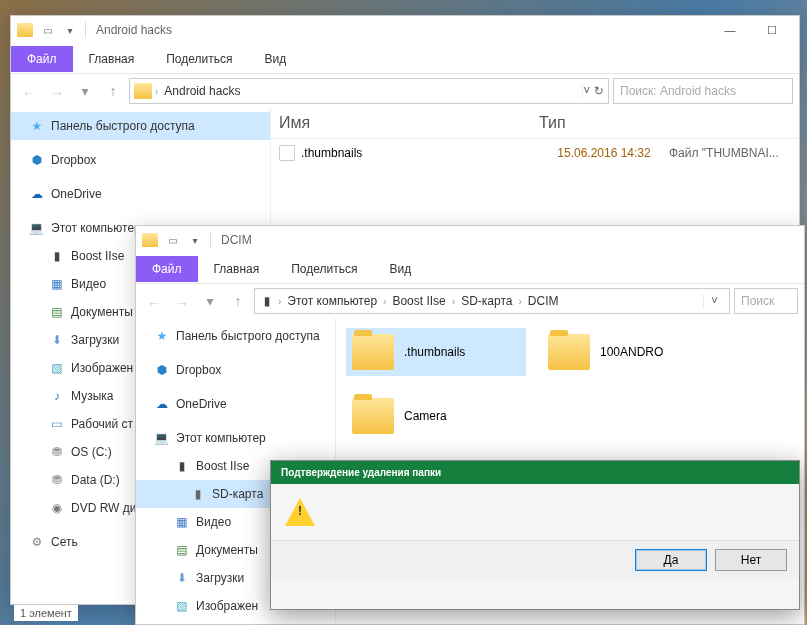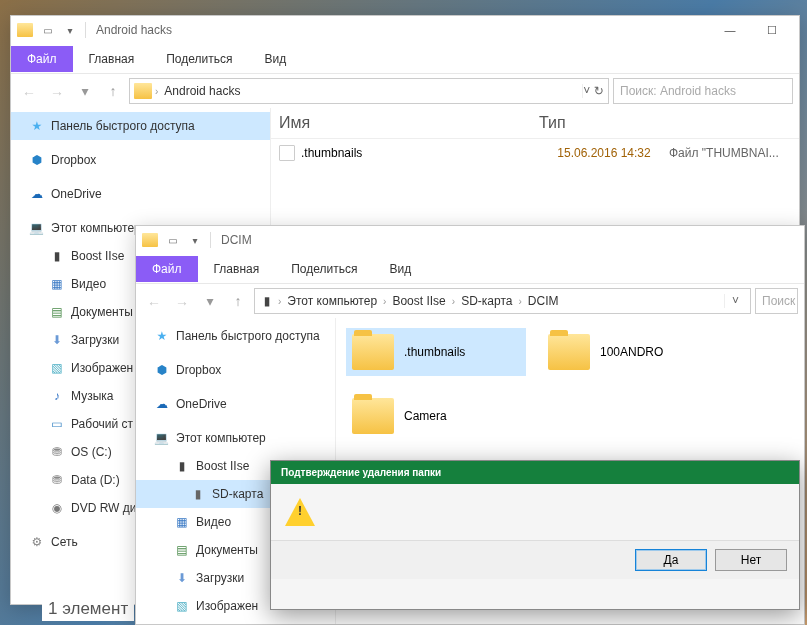--- a/index.html
+++ b/index.html
@@ -69,21 +69,21 @@
 .file-row .cell.date { flex: 0 0 130px; color: #a16207; text-align: center; }
 .file-row .cell.type { flex: 1; color: #666; }
 .file-ico { width: 16px; height: 16px; border: 1px solid #ccc; border-radius: 1px; background: #fff; }
 
 .main.icons { padding: 10px; display: flex; flex-wrap: wrap; gap: 16px; align-content: flex-start; }
 .folder-item { width: 180px; display: flex; align-items: center; gap: 10px; padding: 6px; font-size: 12px; }
 .folder-item.selected { background: #cde8ff; }
 .folder-big { width: 42px; height: 36px; background: linear-gradient(#ffe69a, #f6c244); border-radius: 2px; position: relative; }
 .folder-big::before { content: ""; position: absolute; top: -4px; left: 2px; width: 18px; height: 6px; background: #f6c244; border-radius: 2px 2px 0 0; }
 
-.statusbar { position: absolute; bottom: 4px; left: 14px; font-size: 17px; color: #555; background: #fff; padding: 2px 6px; margin-left: 28px; }
+.statusbar { position: absolute; bottom: 4px; left: 14px; font-size: 11px; color: #555; background: #fff; padding: 2px 6px; }
 
 .dialog { position: absolute; top: 460px; left: 270px; width: 530px; height: 150px; background: #f5f5f5; border: 1px solid #888; box-shadow: 0 6px 24px rgba(0,0,0,0.4); z-index: 10; }
 .dialog .dlg-title { background: #15803d; color: #fff; font-size: 10px; padding: 6px 10px; font-weight: bold; }
 .dialog .dlg-body { padding: 14px; display: flex; gap: 14px; font-size: 12px; color: #333; }
 .dialog .warn { width: 30px; height: 28px; background: #ffd02e; clip-path: polygon(50% 0, 100% 100%, 0 100%); position: relative; flex-shrink: 0; }
 .dialog .warn::after { content: "!"; position: absolute; left: 0; right: 0; top: 6px; text-align: center; font-weight: bold; color: #333; }
 .dialog .dlg-buttons { display: flex; justify-content: flex-end; gap: 8px; padding: 8px 12px; border-top: 1px solid #ddd; background: #f0f0f0; }
 .dialog .btn { min-width: 72px; padding: 3px 10px; font-size: 12px; background: #e6e6e6; border: 1px solid #999; text-align: center; }
 .dialog .btn.focus { border: 1px solid #1683d8; box-shadow: 0 0 0 1px #9ec9eb inset; }
 </style>
@@ -236,21 +236,21 @@
       <span class="seg sep">›</span>
       <span class="seg">Этот компьютер</span>
       <span class="seg sep">›</span>
       <span class="seg">Boost IIse</span>
       <span class="seg sep">›</span>
       <span class="seg">SD-карта</span>
       <span class="seg sep">›</span>
       <span class="seg">DCIM</span>
       <span class="refresh"><span>˅</span></span>
     </div>
-    <div class="searchbox" style="width:43px">Поиск</div>
+    <div class="searchbox" style="width:64px">Поиск</div>
   </div>
   <div class="content">
     <div class="sidebar" style="width:200px">
       <div class="item l1">
           <span class="ico star">★</span>
           <span>Панель быстрого доступа</span>
         </div>
       <div class="section-gap"></div>
       <div class="item l1">
           <span class="ico dropbox">⬢</span>

